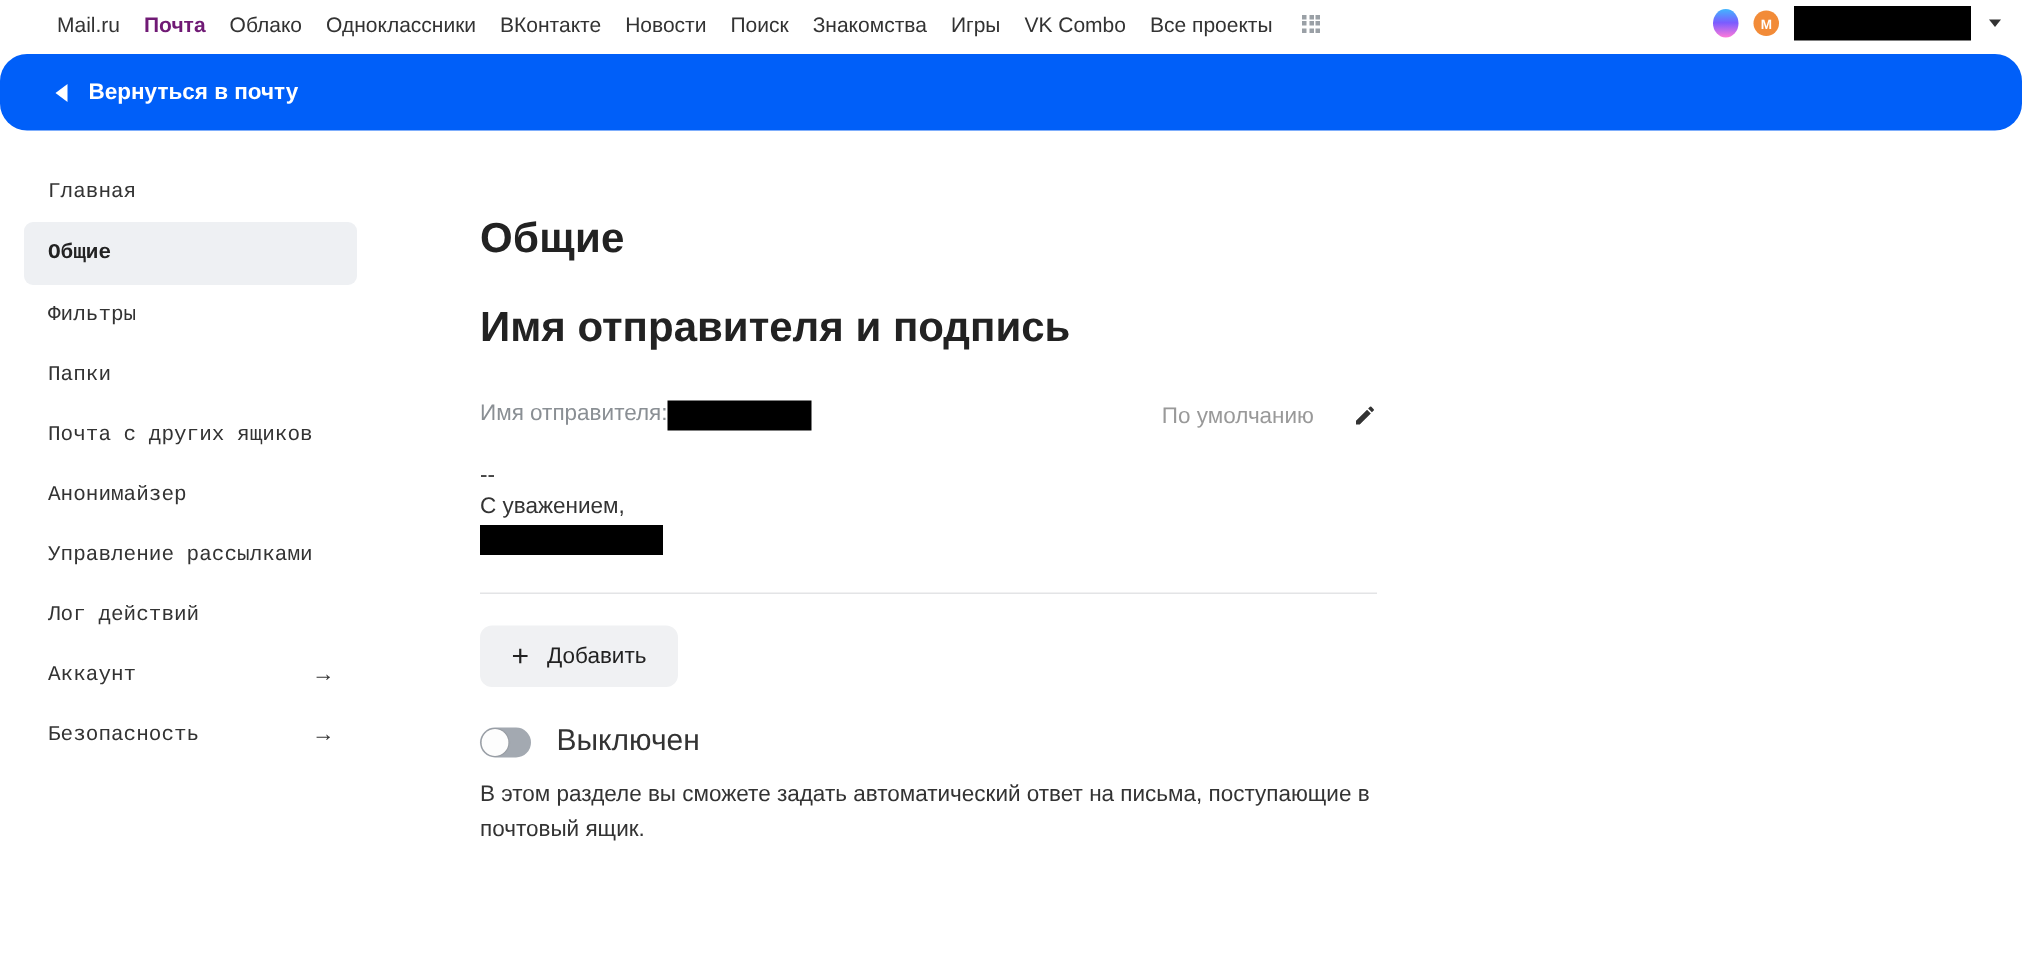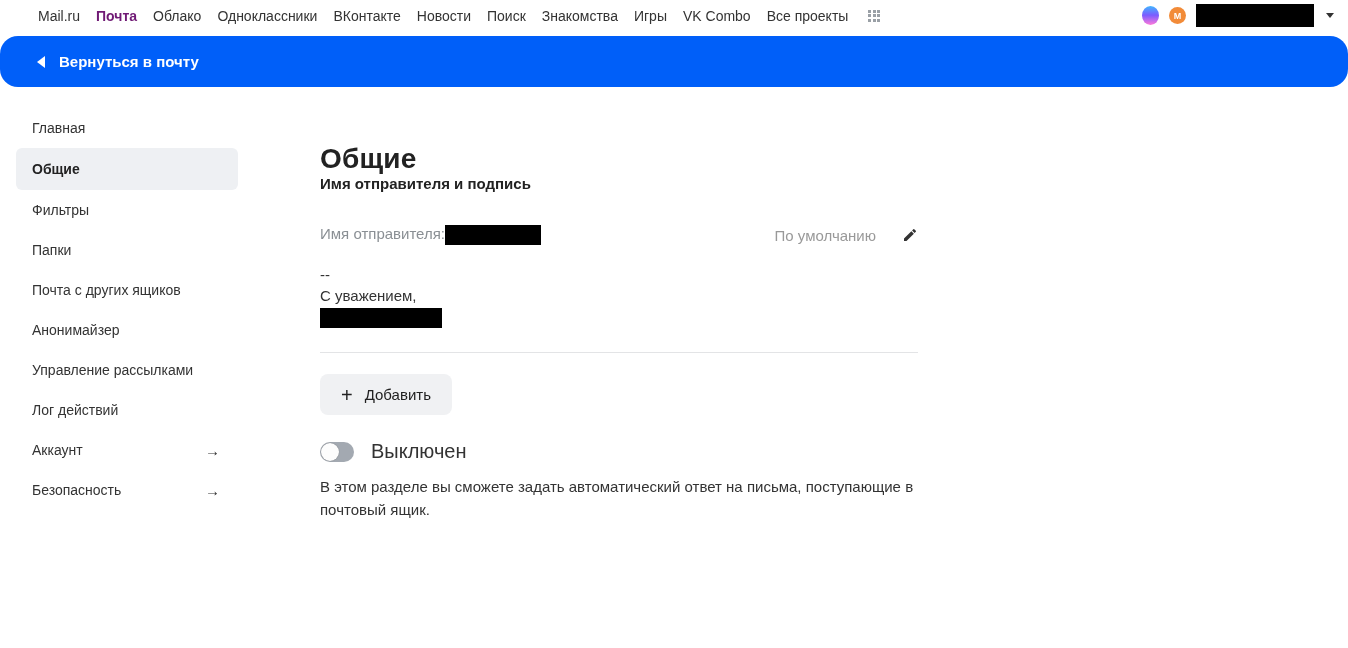--- a/index.html
+++ b/index.html
@@ -47,31 +47,31 @@
     border-right: 8px solid #fff;
   }
   .back-label { color: #fff; font-size: 15px; font-weight: bold; }
 
   
   .content { display: flex; }
   .sidebar { width: 320px; flex: 0 0 320px; padding-top: 21px; }
   .side-item {
     height: 40px; display: flex; align-items: center;
     padding: 0 18px 0 32px; width: 238px; font-size: 14px; color: #333;
-    cursor: pointer; justify-content: space-between;
+    cursor: pointer; justify-content: space-between; font-family: Liberation Mono, monospace;
   }
   .side-item.selected {
     margin-left: 16px; padding-left: 16px; width: 222px; height: 42px;
     background: #eef0f3; border-radius: 6px; font-weight: bold; color: #222;
   }
   .side-arrow { color: #333; font-size: 15px; }
 
   .main { padding-top: 56px; width: 598px; }
   .page-title { font-size: 28px; font-weight: bold; color: #222; letter-spacing: .2px; }
-  .section-title { font-size: 15px; font-weight: bold; color: #222; }
+  .section-title { font-size: 28px; font-weight: bold; color: #222; margin-top: 27px; }
   .section-desc { font-size: 15px; color: #333; margin-top: 11px; line-height: 1.45; }
 
   .sender-row { margin-top: 33px; display: flex; align-items: center; justify-content: space-between; }
   .sender-left { display: flex; }
   .sender-label { font-size: 15px; color: #8a8f94; }
   .redact-sender { width: 96px; height: 20px; }
   .sender-right { display: flex; align-items: center; gap: 26px; }
   .default-label { font-size: 15px; color: #999; }
   .edit-icon { cursor: pointer; display: flex; }
 

